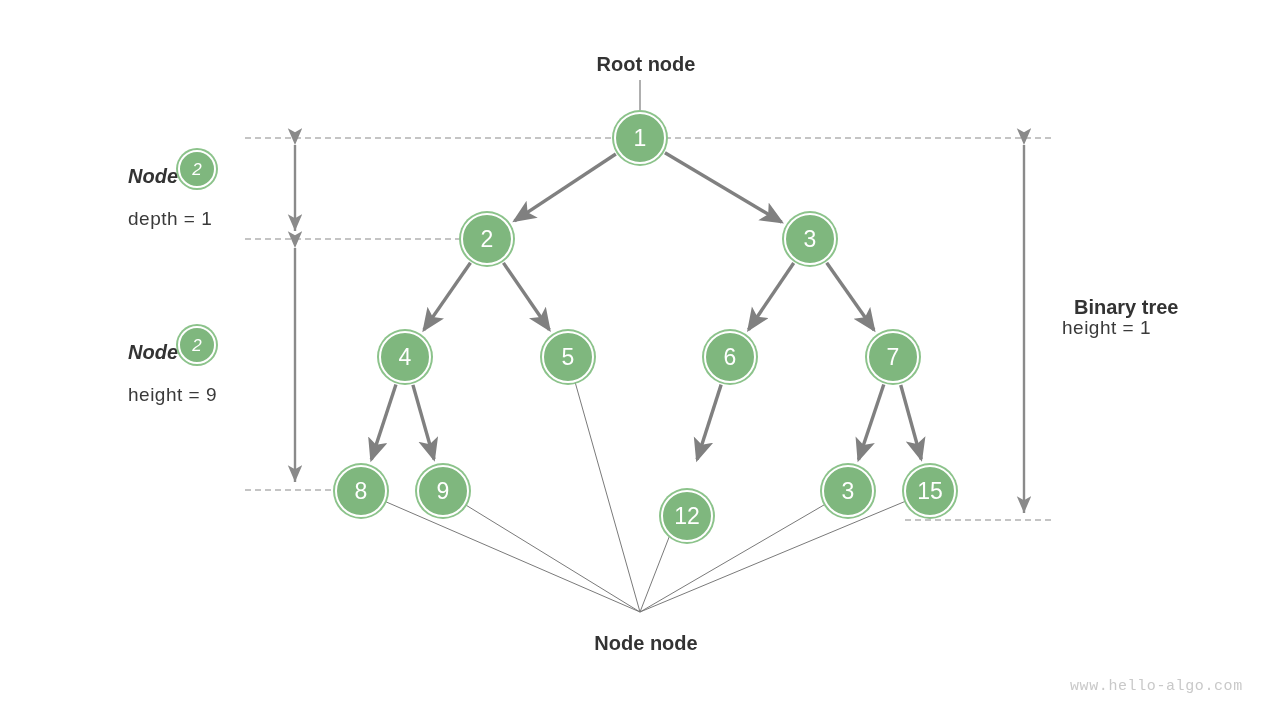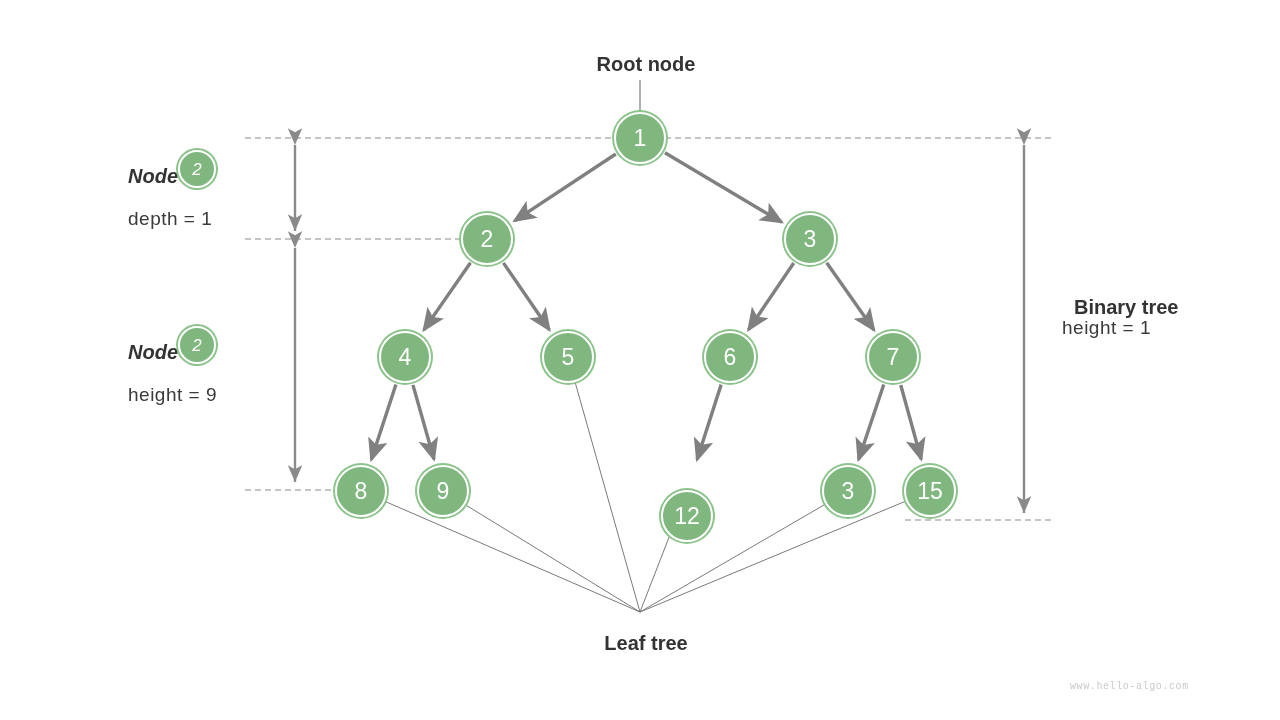--- a/index.html
+++ b/index.html
@@ -78,21 +78,21 @@
   }
   .legend-row .legend-text {
     font-family: "Liberation Sans", sans-serif;
     font-weight: bold;
     font-size: 20px;
     color: #333333;
   }
   .watermark {
     position: absolute;
     font-family: "Liberation Mono", "DejaVu Sans Mono", monospace;
-    font-size: 10px;
+    font-size: 15px;
     color: #c9c9c9;
     white-space: nowrap;
     letter-spacing: 0.6px;
   }
 </style>
 </head>
 <body>
 
 <div id="canvas">
 
@@ -153,21 +153,21 @@
       <div class="node-circle tree-node" style="left: 867px; top: 331px;">7</div>
       <div class="node-circle tree-node" style="left: 335px; top: 465px;">8</div>
       <div class="node-circle tree-node" style="left: 417px; top: 465px;">9</div>
       <div class="node-circle tree-node" style="left: 661px; top: 465px; margin-top: 25px;">12</div>
       <div class="node-circle tree-node" style="left: 822px; top: 465px;">3</div>
       <div class="node-circle tree-node" style="left: 904px; top: 465px;">15</div>
     </div>
 
   <div class="label-bold" id="root-label" style="left: 640px; top: 64px; transform: translate(-50%, -50%);">Root node</div>
 
-  <div class="label-bold" id="leaf-label" style="left: 640px; top: 643px; transform: translate(-50%, -50%);">Leaf tree</div>
+  <div class="label-bold" id="leaf-label" style="left: 640px; top: 643px; transform: translate(-50%, -50%);">Node node</div>
 
   <div class="legend-row" id="legend1-title" style="left: 128px; top: 169px; transform: translate(0px, -50%);">
     <span class="legend-text">Node</span>
     <span class="node-circle badge-node">2</span>
   </div>
   <div class="label-mono" id="legend1-detail" style="left: 128px; top: 219px; transform: translate(0px, -50%);">depth = 1</div>
 
   <div class="legend-row" id="legend2-title" style="left: 128px; top: 345px; transform: translate(0px, -50%);">
     <span class="legend-text">Node</span>
     <span class="node-circle badge-node">2</span>

